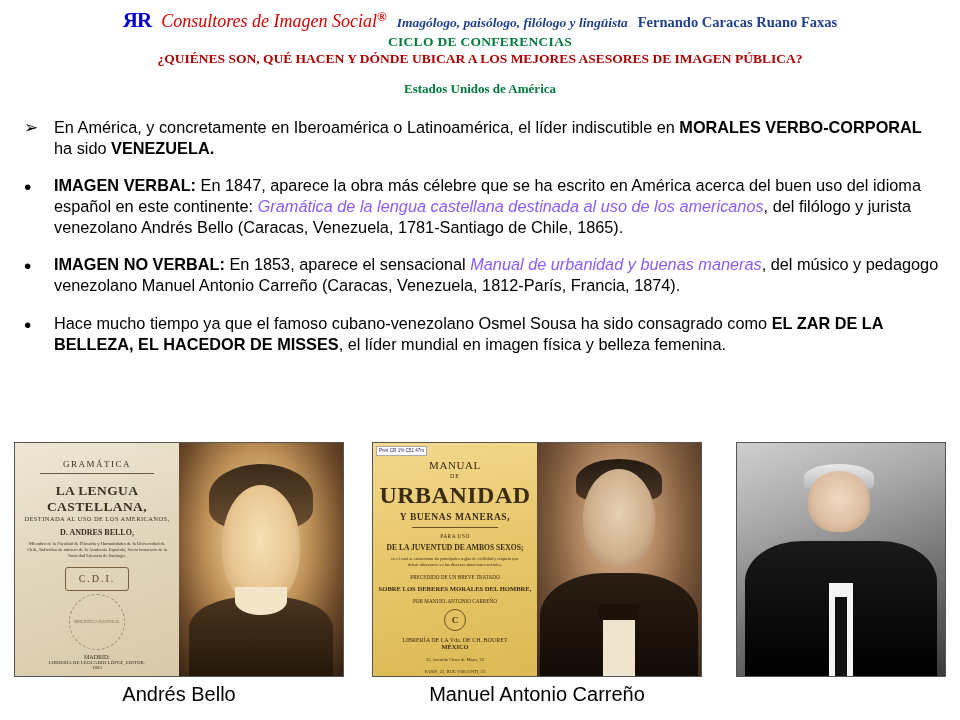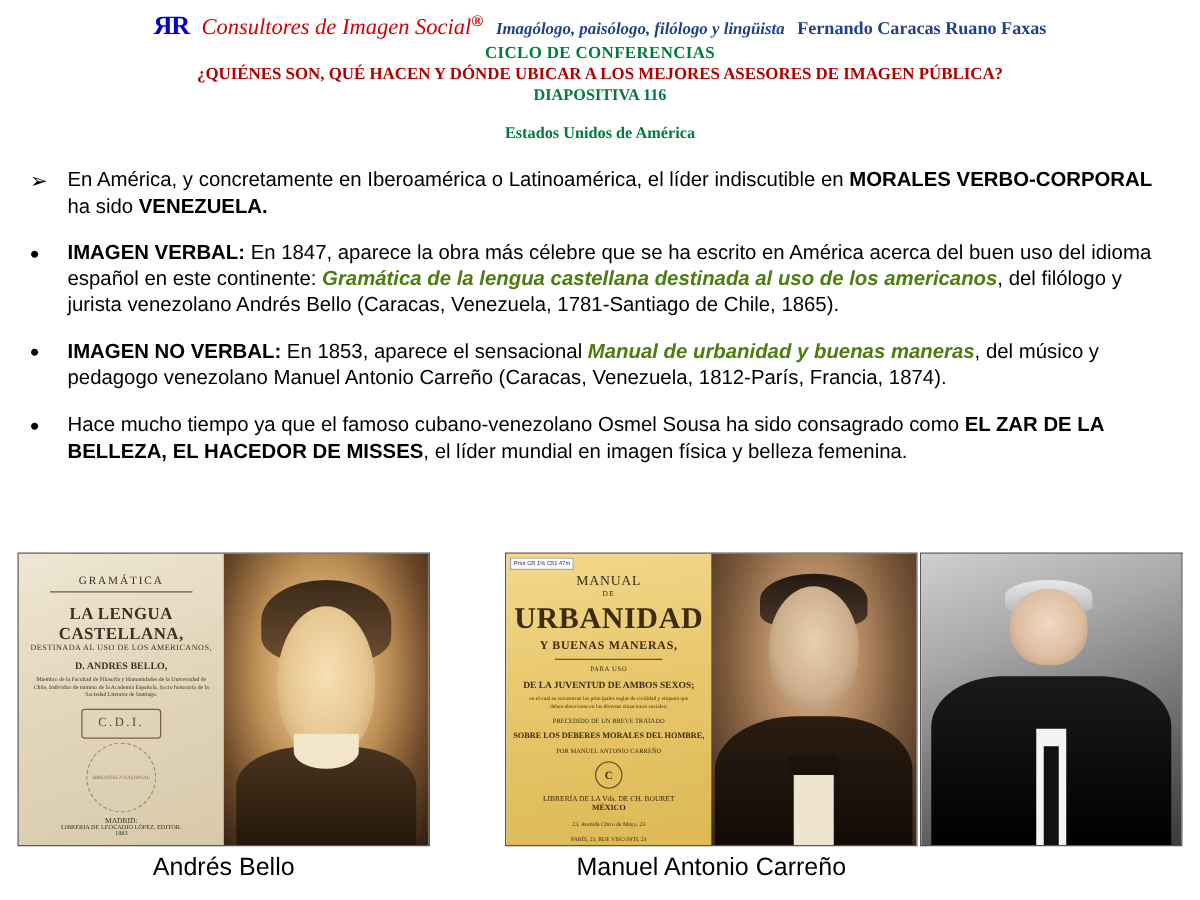--- a/index.html
+++ b/index.html
@@ -131,23 +131,23 @@
   }
   .bullet-text {
     flex: 1 1 auto;
     font-family: "Liberation Sans", sans-serif;
     font-size: 16.3px;
     color: #000000;
     line-height: 1.27;
     text-align: left;
   }
   .title-red-italic {
-    color: #4d7c0f;
+    color: #8b5cf6;
     font-style: italic;
-    font-weight: bold;
+    font-weight: normal;
   }
 
   
   .figures {
     position: absolute;
     left: 0;
     top: 440px;
     width: 960px;
     height: 280px;
   }
@@ -233,21 +233,21 @@
     position:absolute; left:6%; bottom:0; width:88%; height:34%;
     background: linear-gradient(180deg,#4a3520,#241708);
     border-radius: 40% 40% 0 0;
   }
   .pb-collar {
     position:absolute; left:34%; bottom:26%; width:32%; height:12%;
     background:#f3e6c8; border-radius: 0 0 50% 50%;
   }
 
   
-  #fig2 { left: 372px; top: 2px; width: 330px; margin-left: 32px; }
+  #fig2 { left: 372px; top: 2px; width: 330px; }
   #fig2 .fig-frame { width: 330px; height: 235px; display: flex; }
   .book-urb {
     width: 50%;
     height: 100%;
     background: linear-gradient(170deg,#f3d98f 0%, #e9c96f 40%, #dcb954 100%);
     position: relative;
     font-family: "Liberation Serif", serif;
     color: #3b2c12;
     text-align: center;
     padding-top: 16px;
@@ -349,21 +349,20 @@
     <div class="brandline">
       <span class="logo-r">ЯR</span>
       <span>
         <span class="brand-name">Consultores de Imagen Social</span><span class="brand-reg">®</span>
       </span>
       <span class="author-roles">Imagólogo, paisólogo, filólogo y lingüista</span>
       <span class="author-name">Fernando Caracas Ruano Faxas</span>
     </div>
     <div class="cycle">CICLO DE CONFERENCIAS</div>
     <div class="question">¿QUIÉNES SON, QUÉ HACEN Y DÓNDE UBICAR A LOS MEJORES ASESORES DE IMAGEN PÚBLICA?</div>
-    <div class="slide-no">DIAPOSITIVA 116</div>
     <div class="country">Estados Unidos de América</div>
   </div>
 
   <div class="content">
     <div class="bullet-row">
       <div class="bullet-mark">➢</div>
       <div class="bullet-text"><span>En América, y concretamente en Iberoamérica o Latinoamérica, el líder indiscutible en </span><span style="font-weight: bold;">MORALES VERBO-CORPORAL</span><span> ha sido </span><span style="font-weight: bold;">VENEZUELA.</span></div>
     </div>
     <div class="bullet-row">
       <div class="bullet-mark dot">•</div>

